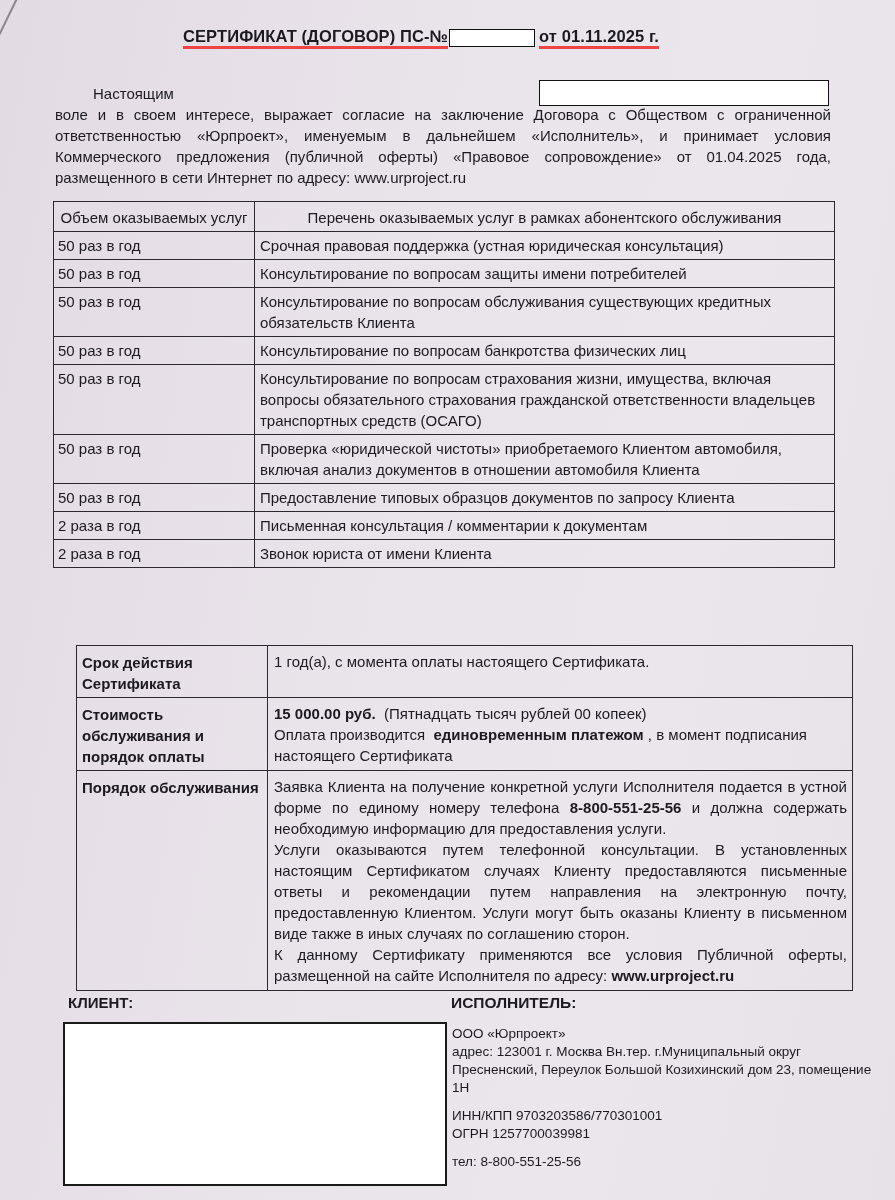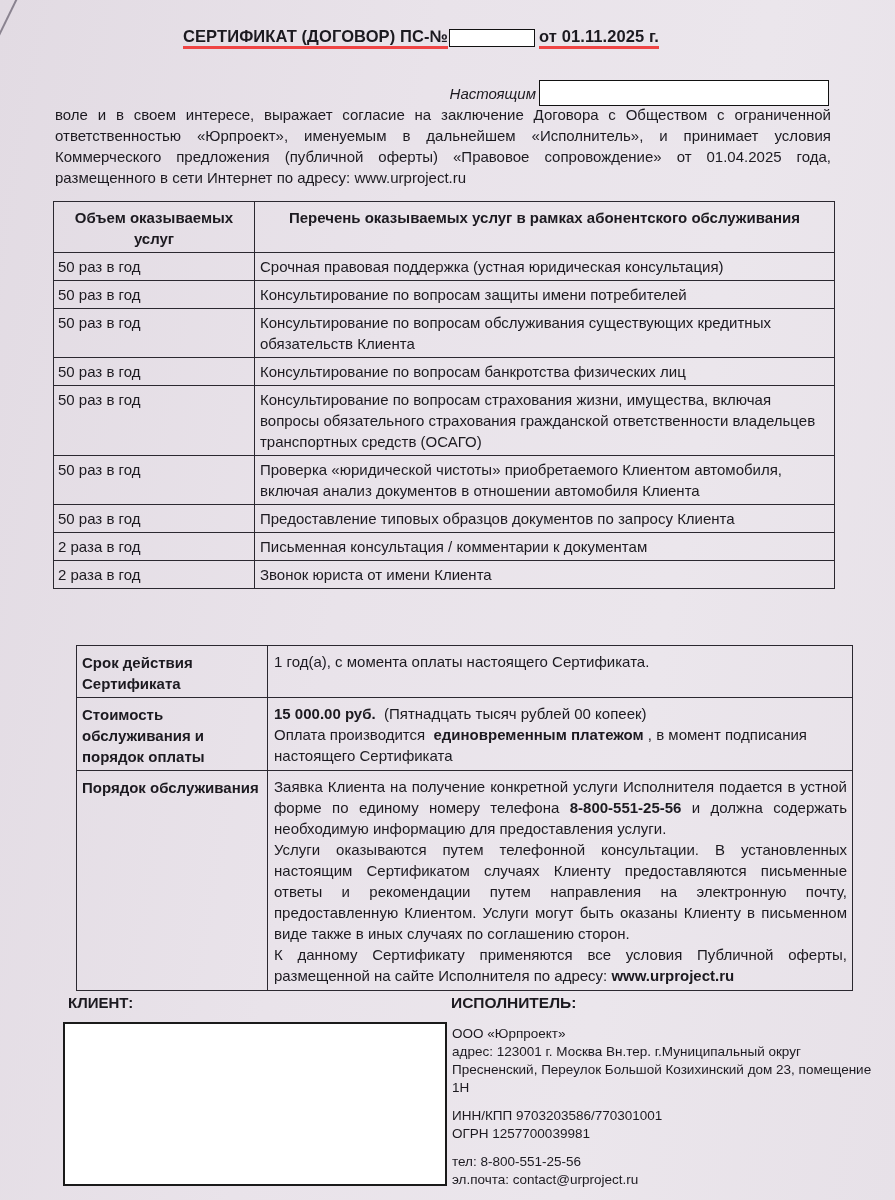--- a/index.html
+++ b/index.html
@@ -68,22 +68,21 @@
       top: 78px;
       width: 776px;
       font-size: 15px;
       line-height: 21px;
       text-align: justify;
     }
     .intro .line1 {
       display: flex;
       align-items: flex-end;
       white-space: nowrap;
-      justify-content: flex-end;
-      font-style: italic;
+      justify-content: space-between;
     }
     .intro .line1 .indent {
       padding-left: 38px;
     }
     .intro .redact.client-name {
       width: 290px;
       height: 26px;
       margin: 0 2px 0 3px;
       position: relative;
       top: 2px;
@@ -102,21 +101,21 @@
       vertical-align: top;
       padding: 3px 5px 3px 5px;
       line-height: 21px;
     }
     .services {
       left: 53px;
       top: 201px;
       width: 782px;
     }
     .services th {
-      font-weight: bold;
+      font-weight: normal;
       padding-top: 5px;
       padding-bottom: 3px;
     }
     .services .col1 {
       width: 190px;
     }
     .services td.vol {
       padding-left: 4px;
     }
     .terms {
@@ -285,16 +284,15 @@
   <div class="client-box"></div>
 
   <div class="exec-details">
     <p>ООО «Юрпроект»</p>
     <p>адрес: 123001 г. Москва Вн.тер. г.Муниципальный округ Пресненский, Переулок Большой Козихинский дом 23, помещение 1Н</p>
     <div class="gap"></div>
     <p>ИНН/КПП 9703203586/770301001</p>
     <p>ОГРН 1257700039981</p>
     <div class="gap"></div>
     <p>тел: 8-800-551-25-56</p>
-    <p>эл.почта: contact@urproject.ru</p>
   </div>
 
 </div>
 
 </body></html>

